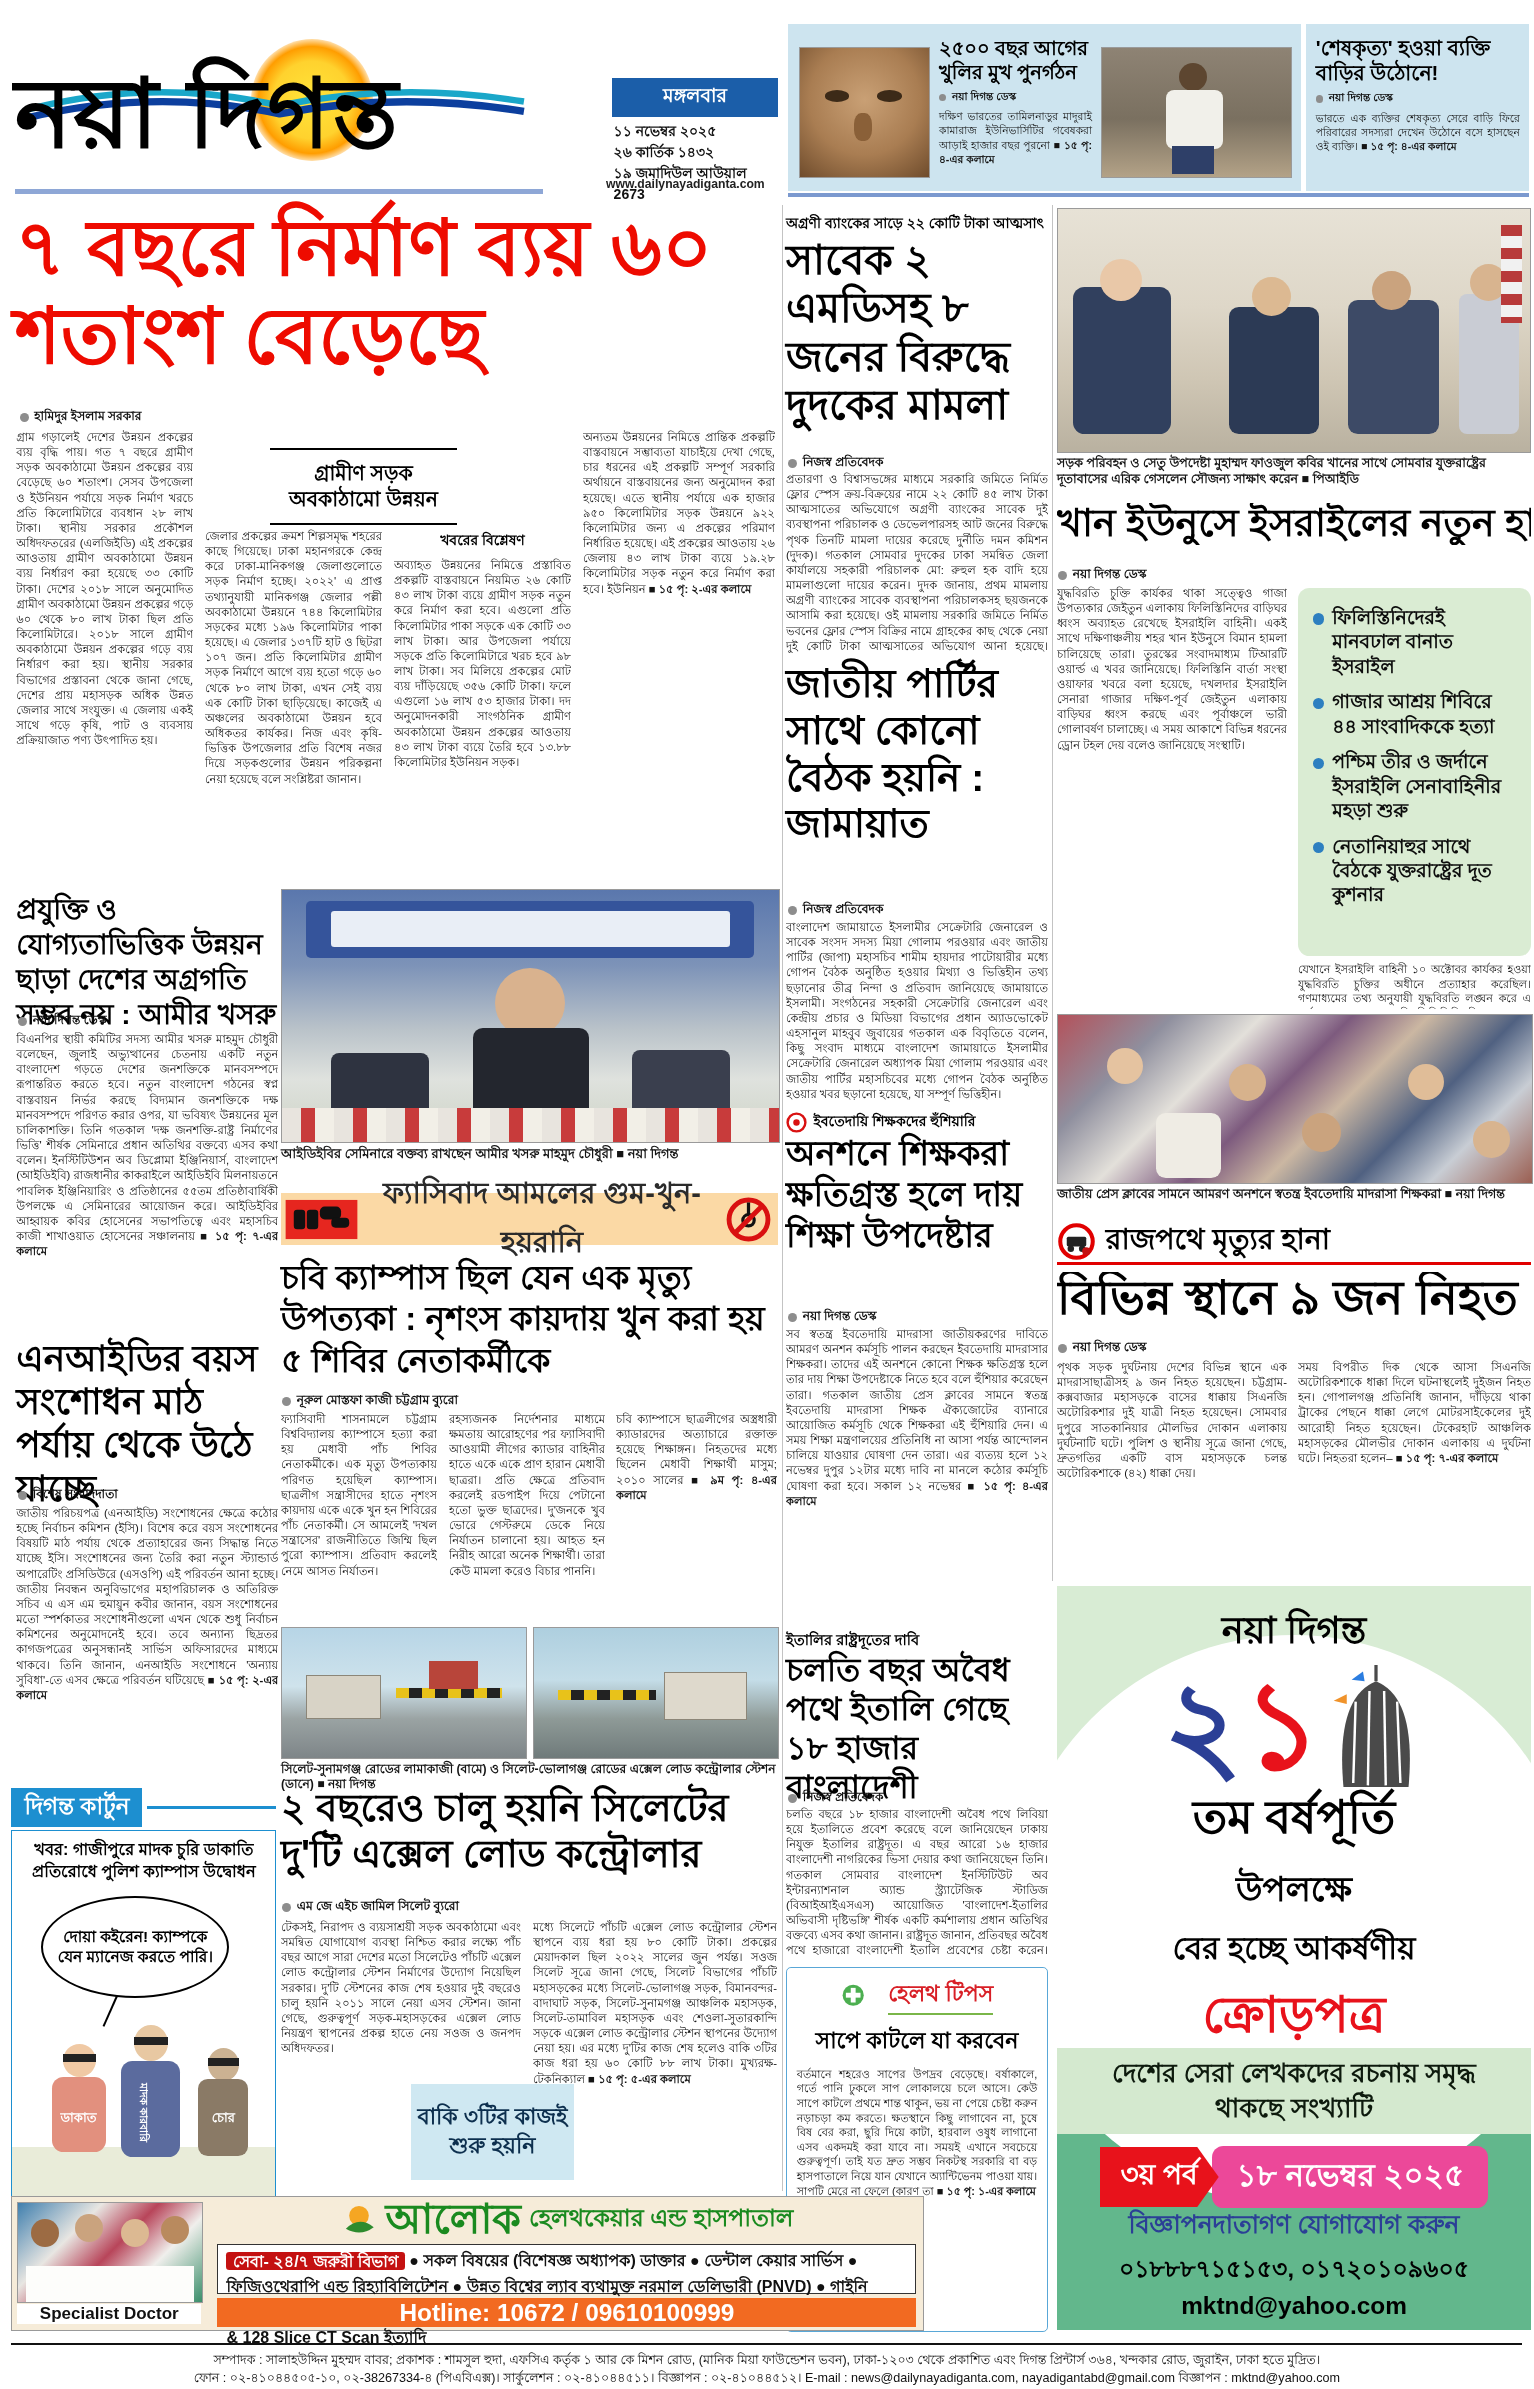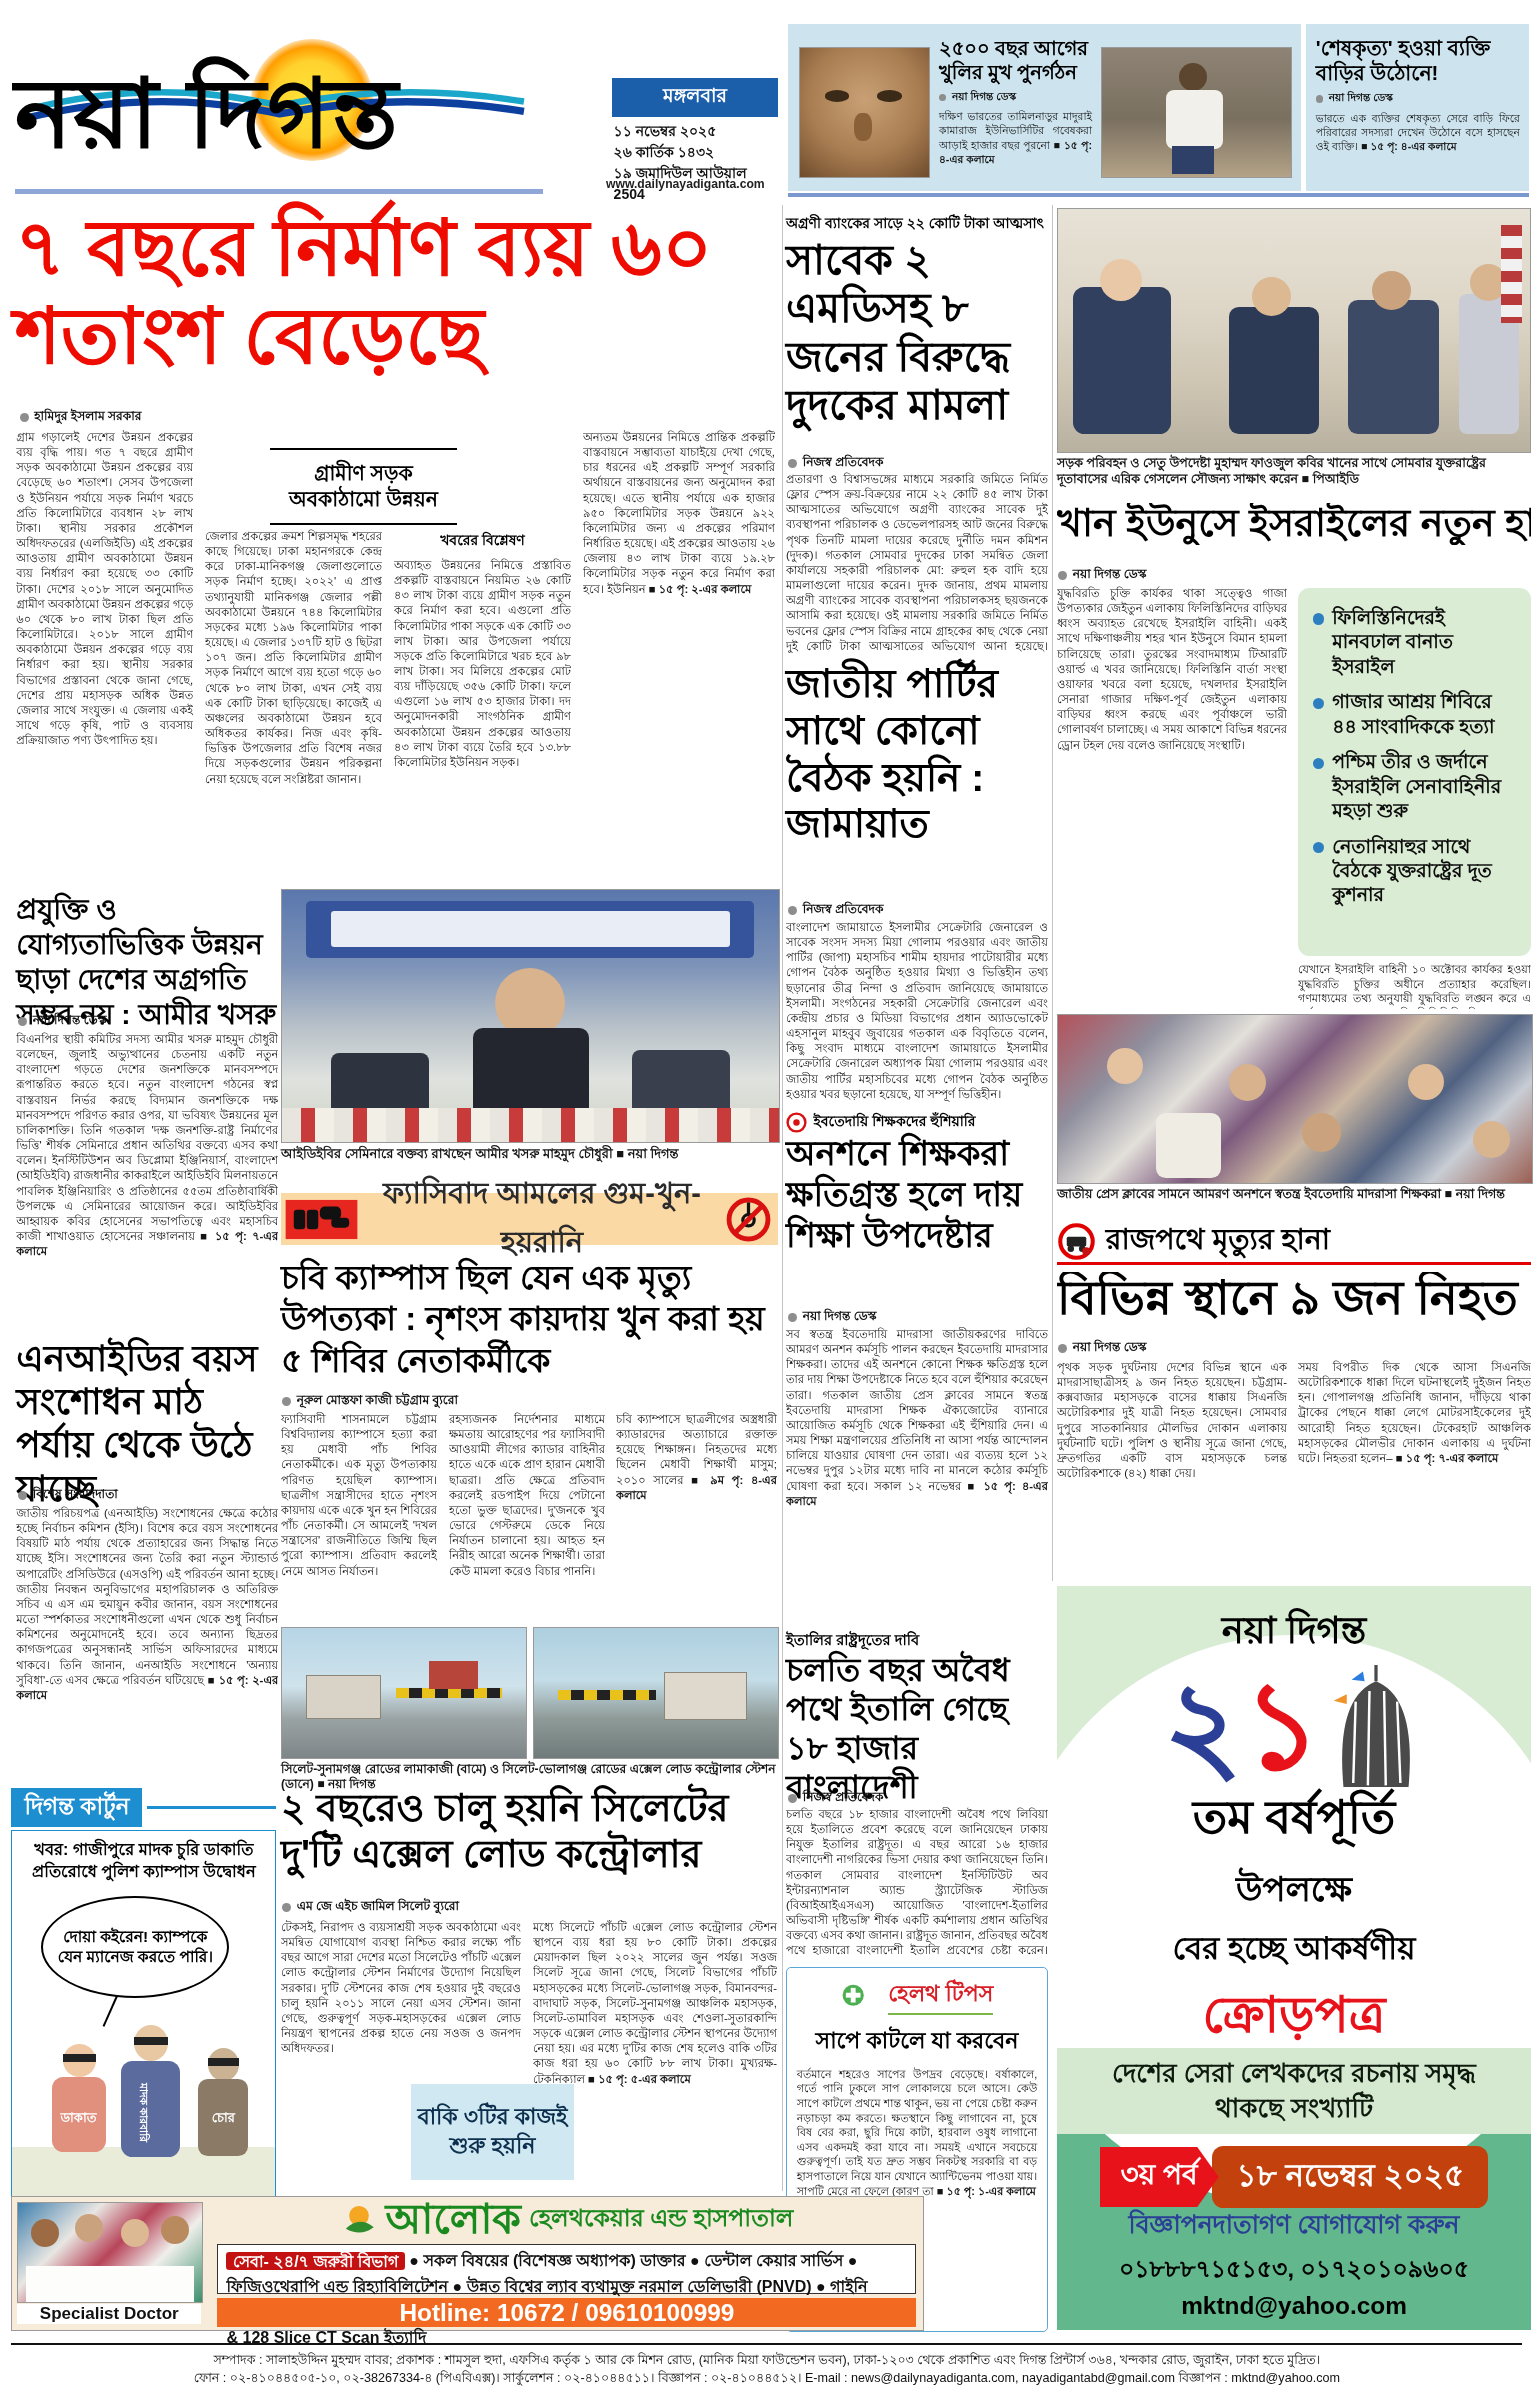--- a/index.html
+++ b/index.html
@@ -34,21 +34,21 @@
     </svg>
     <div class="abs" style="left:0;top:42px;width:525px;font-size:96px;font-weight:900;color:#000;line-height:1;letter-spacing:1.6px;white-space:nowrap;">নয়া দিগন্ত</div>
   </div>
   <div class="abs" style="left:14.7px;top:189px;width:528px;height:4.9px;background:#8ea7d6;"></div>
 
   <div class="abs" style="left:612px;top:78px;width:166px;height:106px;">
     <div style="background:#1b5ea9;color:#fff;font-size:19px;font-weight:bold;text-align:center;padding:3.3px 0;">মঙ্গলবার</div>
     <div style="padding:4.9px 1.6px 0 1.6px;">
       <div style="font-size:14px;font-weight:bold;color:#111;line-height:1.5;">১১ নভেম্বর ২০২৫</div>
       <div style="font-size:14px;font-weight:bold;color:#111;line-height:1.5;">২৬ কার্তিক ১৪৩২</div>
-      <div style="font-size:14px;font-weight:bold;color:#111;line-height:1.5;">১৯ জমাদিউল আউয়াল 2504</div>
+      <div style="font-size:14px;font-weight:bold;color:#111;line-height:1.5;">১৯ জমাদিউল আউয়াল 2673</div>
     </div>
   </div>
   <div class="abs" style="left:606px;top:177px;width:175px;font-size:12.2px;font-weight:bold;color:#222;">www.dailynayadiganta.com</div>
 
   <div class="abs teaser" style="left:788px;top:24.4px;width:513px;height:167px;">
     <div class="abs photo" style="left:11.4px;top:23px;width:129px;height:129px;background:radial-gradient(circle at 50% 40%,#c9a075 0%,#a97d52 55%,#6f4c2c 100%);">
       <div class="abs" style="left:24.4px;top:42px;width:24.4px;height:11.4px;border-radius:50%;background:#3c2a18;"></div>
       <div class="abs" style="left:77px;top:42px;width:24.4px;height:11.4px;border-radius:50%;background:#3c2a18;"></div>
       <div class="abs" style="left:54px;top:65px;width:18px;height:28px;border-radius:40%;background:#8a6038;"></div>
     </div>
@@ -367,21 +367,21 @@
       <div style="font-size:46px;font-weight:900;color:#000;margin-top:-4.9px;">তম বর্ষপূর্তি</div>
       <div style="font-size:34px;font-weight:900;color:#000;margin-top:4.9px;">উপলক্ষে</div>
       <div style="font-size:31px;font-weight:bold;color:#000;margin-top:3.3px;">বের হচ্ছে আকর্ষণীয়</div>
       <div style="font-size:50px;font-weight:900;color:#e8121b;margin-top:1.6px;">ক্রোড়পত্র</div>
     </div>
     <div class="abs" style="left:0;top:462px;width:474px;background:#d4e9cf;padding:8.1px 0;">
       <div class="center" style="font-size:26px;font-weight:bold;color:#0d1a0d;line-height:1.35;padding:0 49px;">দেশের সেরা লেখকদের রচনায় সমৃদ্ধ থাকছে সংখ্যাটি</div>
     </div>
     <div class="abs" style="left:0;top:560px;width:474px;display:flex;justify-content:center;align-items:center;">
       <div style="background:#e8121b;color:#fff;font-size:28px;font-weight:900;padding:6.5px 21px;clip-path:polygon(0 0,82% 0,100% 50%,82% 100%,0 100%);">৩য় পর্ব</div>
-      <div style="background:#c2410c;color:#fff;font-size:31px;font-weight:900;padding:4.9px 24.4px;border-radius:11.4px;margin-left:-6.5px;">১৮ নভেম্বর ২০২৫</div>
+      <div style="background:#ec4899;color:#fff;font-size:31px;font-weight:900;padding:4.9px 24.4px;border-radius:11.4px;margin-left:-6.5px;">১৮ নভেম্বর ২০২৫</div>
     </div>
     <div class="abs center" style="left:0;top:619px;width:474px;">
       <div style="font-size:25px;font-weight:900;color:#2b3f96;">বিজ্ঞাপনদাতাগণ যোগাযোগ করুন</div>
       <div style="font-size:23.6px;font-weight:bold;color:#000;margin-top:3.3px;">০১৮৮৮৭১৫১৫৩, ০১৭২০১০৯৬০৫</div>
       <div style="font-size:24.4px;font-weight:bold;color:#000;margin-top:1.6px;">mktnd@yahoo.com</div>
       <div style="font-size:33px;font-weight:900;color:#000;margin-top:6.5px;">নয়া দিগন্ত</div>
 
     </div>
   </div>
 

